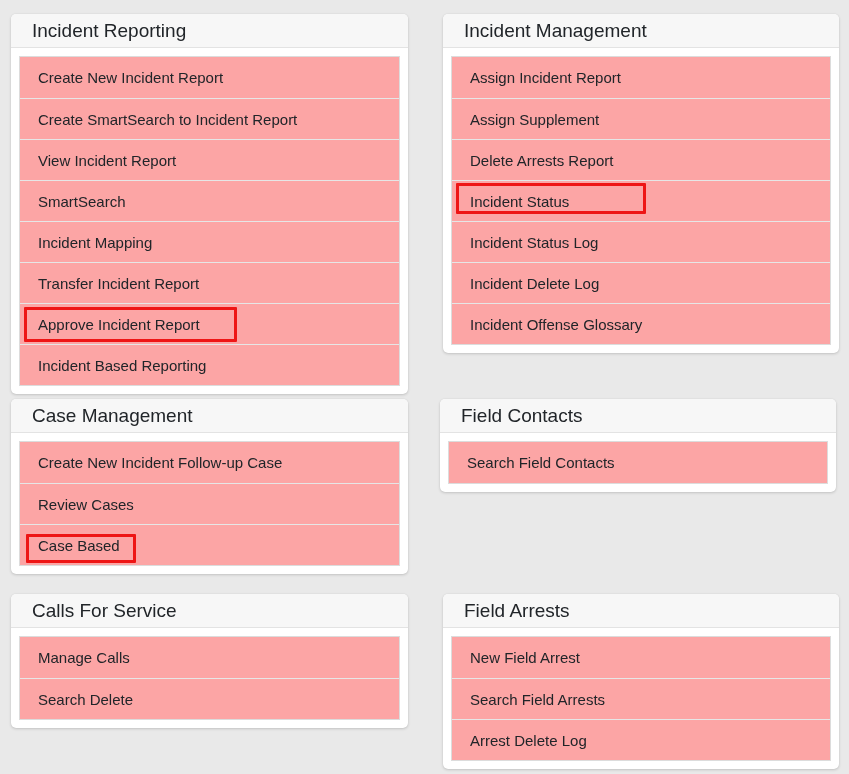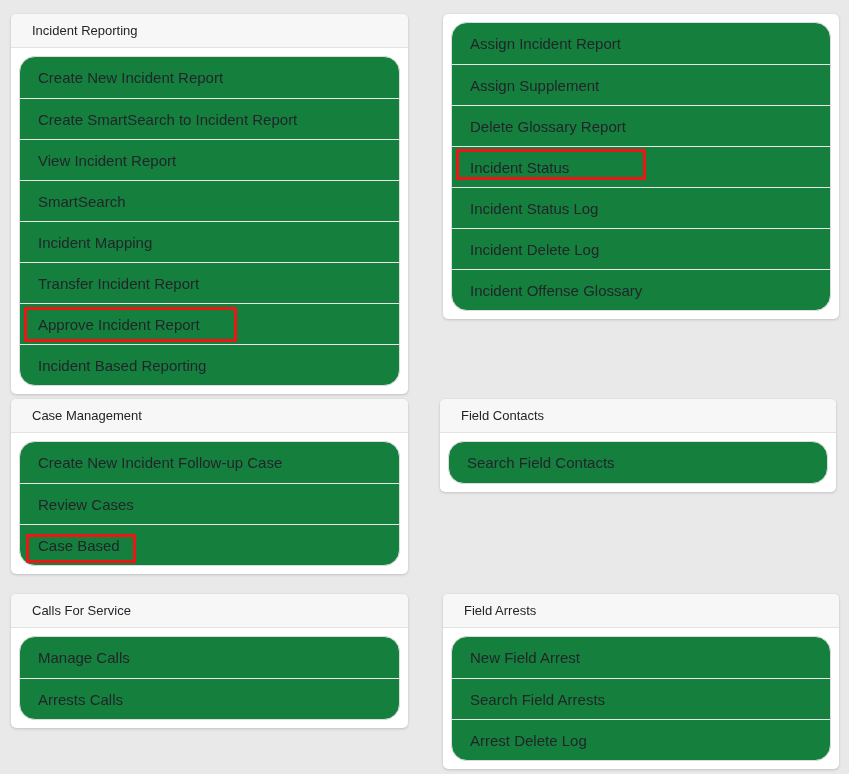--- a/index.html
+++ b/index.html
@@ -25,28 +25,28 @@
   }
   .panel-row .panel:nth-child(1){width:397px;}
   .panel-row .panel:nth-child(2){width:396px;}
   .panel-header{
     height:34px;
     background:var(--header-bg);
     border-bottom:1px solid #e3e3e3;
     border-radius:5px 5px 0 0;
     display:flex;align-items:center;
     padding:0 21px;
-    font-size:13px;
+    font-size:19px;
   }
   .panel-body{padding:8px;}
   .menu-list{
     list-style:none;
     border:1px solid var(--border);
-    border-radius:16px;
-    background:#15803d;
+    border-radius:0;
+    background:#fca5a5;
   }
   .menu-item{
     position:relative;
     height:41px;
     display:flex;align-items:center;
     padding:0 18px;
     font-size:15px;
     cursor:pointer;
   }
   .menu-item + .menu-item{border-top:1px solid var(--sep);}
@@ -93,30 +93,33 @@
               <span class="menu-item-label" data-name="menu-item-label">Approve Incident Report</span>
               <div class="annotation-box" data-name="annotation-box-approve-incident-report"></div>
             </li>
             <li class="menu-item" data-name="menu-item-incident-based-reporting">
               <span class="menu-item-label" data-name="menu-item-label">Incident Based Reporting</span>
             </li>
           </ul>
         </div>
       </section>
       <section class="panel" data-name="panel-incident-management">
+        <header class="panel-header" data-name="panel-header">
+          <span data-name="panel-title">Incident Management</span>
+        </header>
         <div class="panel-body" data-name="panel-body">
           <ul class="menu-list" data-name="menu-list">
             <li class="menu-item" data-name="menu-item-assign-incident-report">
               <span class="menu-item-label" data-name="menu-item-label">Assign Incident Report</span>
             </li>
             <li class="menu-item" data-name="menu-item-assign-supplement">
               <span class="menu-item-label" data-name="menu-item-label">Assign Supplement</span>
             </li>
             <li class="menu-item" data-name="menu-item-delete-incident-report">
-              <span class="menu-item-label" data-name="menu-item-label">Delete Glossary Report</span>
+              <span class="menu-item-label" data-name="menu-item-label">Delete Arrests Report</span>
             </li>
             <li class="menu-item" data-name="menu-item-incident-status">
               <span class="menu-item-label" data-name="menu-item-label">Incident Status</span>
               <div class="annotation-box" data-name="annotation-box-incident-status"></div>
             </li>
             <li class="menu-item" data-name="menu-item-incident-status-log">
               <span class="menu-item-label" data-name="menu-item-label">Incident Status Log</span>
             </li>
             <li class="menu-item" data-name="menu-item-incident-delete-log">
               <span class="menu-item-label" data-name="menu-item-label">Incident Delete Log</span>
@@ -165,21 +168,21 @@
       <section class="panel" data-name="panel-calls-for-service">
         <header class="panel-header" data-name="panel-header">
           <span data-name="panel-title">Calls For Service</span>
         </header>
         <div class="panel-body" data-name="panel-body">
           <ul class="menu-list" data-name="menu-list">
             <li class="menu-item" data-name="menu-item-manage-calls">
               <span class="menu-item-label" data-name="menu-item-label">Manage Calls</span>
             </li>
             <li class="menu-item" data-name="menu-item-search-calls">
-              <span class="menu-item-label" data-name="menu-item-label">Arrests Calls</span>
+              <span class="menu-item-label" data-name="menu-item-label">Search Delete</span>
             </li>
           </ul>
         </div>
       </section>
       <section class="panel" data-name="panel-field-arrests">
         <header class="panel-header" data-name="panel-header">
           <span data-name="panel-title">Field Arrests</span>
         </header>
         <div class="panel-body" data-name="panel-body">
           <ul class="menu-list" data-name="menu-list">

